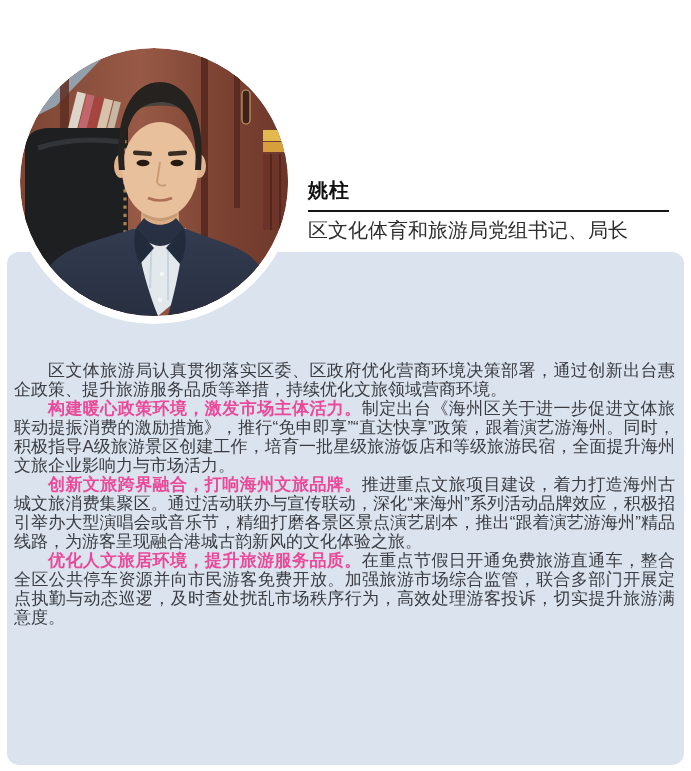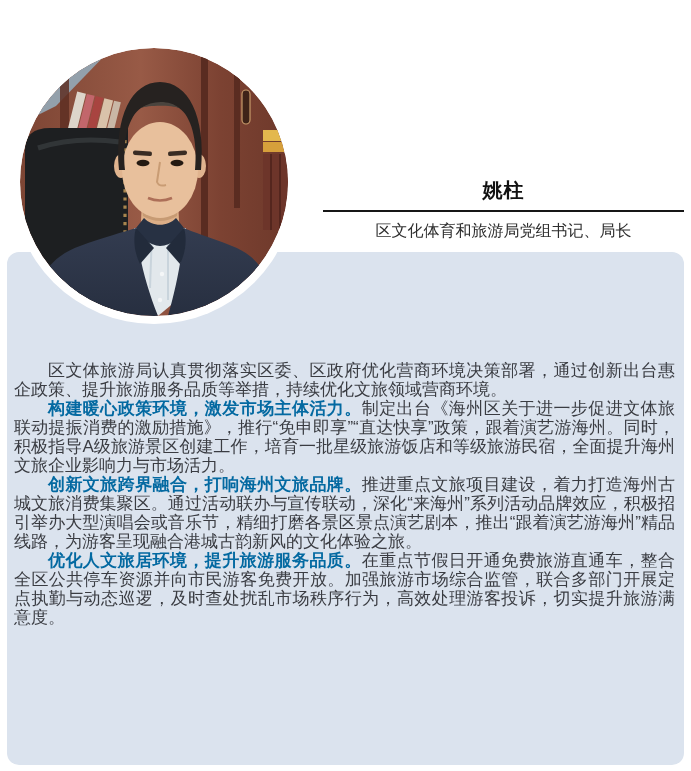--- a/index.html
+++ b/index.html
@@ -17,39 +17,39 @@
   .panel{
     position:absolute;left:7px;top:252px;width:677px;height:513px;
     background:var(--panel-bg);border-radius:12px;
   }
   .photo-wrap{
     position:absolute;left:12px;top:40px;width:268px;height:268px;
     background:#ffffff;border-radius:50%;padding:8px;box-sizing:content-box;
   }
   .photo-wrap svg{display:block;width:268px;height:268px;border-radius:50%;}
   .profile{
-    position:absolute;left:323px;top:179px;width:361px;text-align:center;
+    position:absolute;left:308px;top:179px;width:361px;
   }
   .person-name{
     font-size:20px;font-weight:700;color:var(--name-text);
     letter-spacing:1px;line-height:23px;
   }
   .divider{
     height:0;border-bottom:2px solid var(--divider);margin-top:8px;
   }
   .person-title{
-    margin-top:9px;font-size:16px;color:#2e2e2e;line-height:19px;
+    margin-top:9px;font-size:20px;color:#2e2e2e;line-height:19px;
   }
   .article-body{
     position:absolute;left:14px;top:361px;width:661px;
     font-size:17px;line-height:19px;color:var(--body-text);
     text-align:justify;
   }
   .article-body p{margin:0;text-indent:2em;}
-  .article-body .lead{font-weight:700;color:#0369a1;}
+  .article-body .lead{font-weight:700;color:#ec4899;}
 </style>
 </head>
 <body>
 
 <div class="panel"></div>
 
 <div class="photo-wrap">
   <svg viewBox="0 0 268 268" aria-hidden="true">
     <defs>
       <clipPath id="circ">

